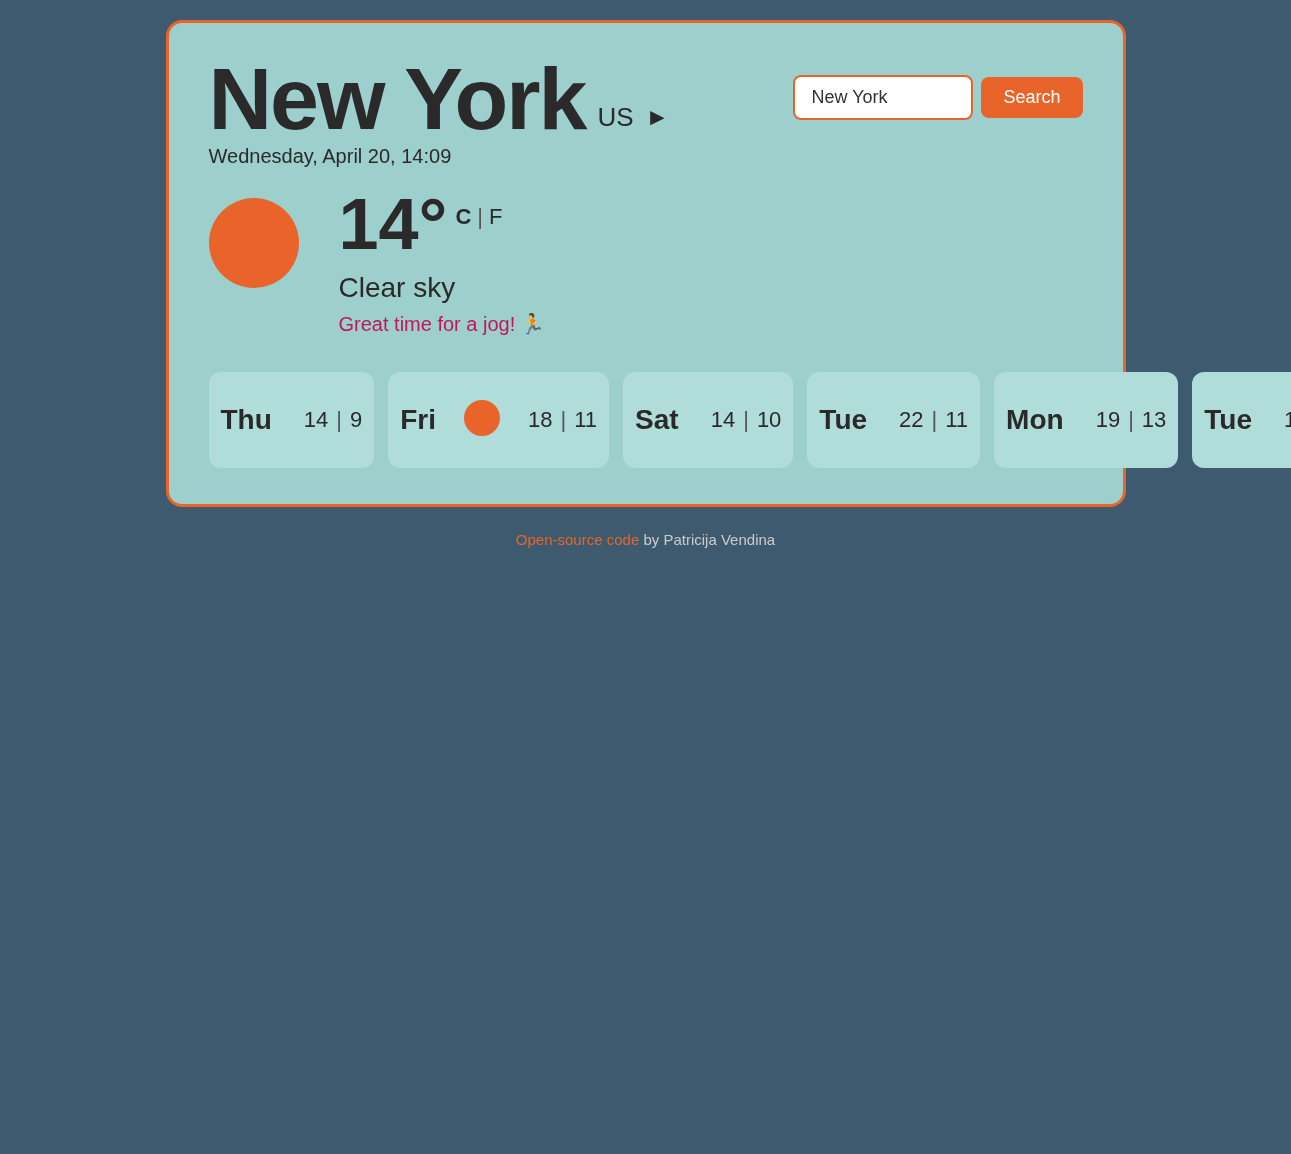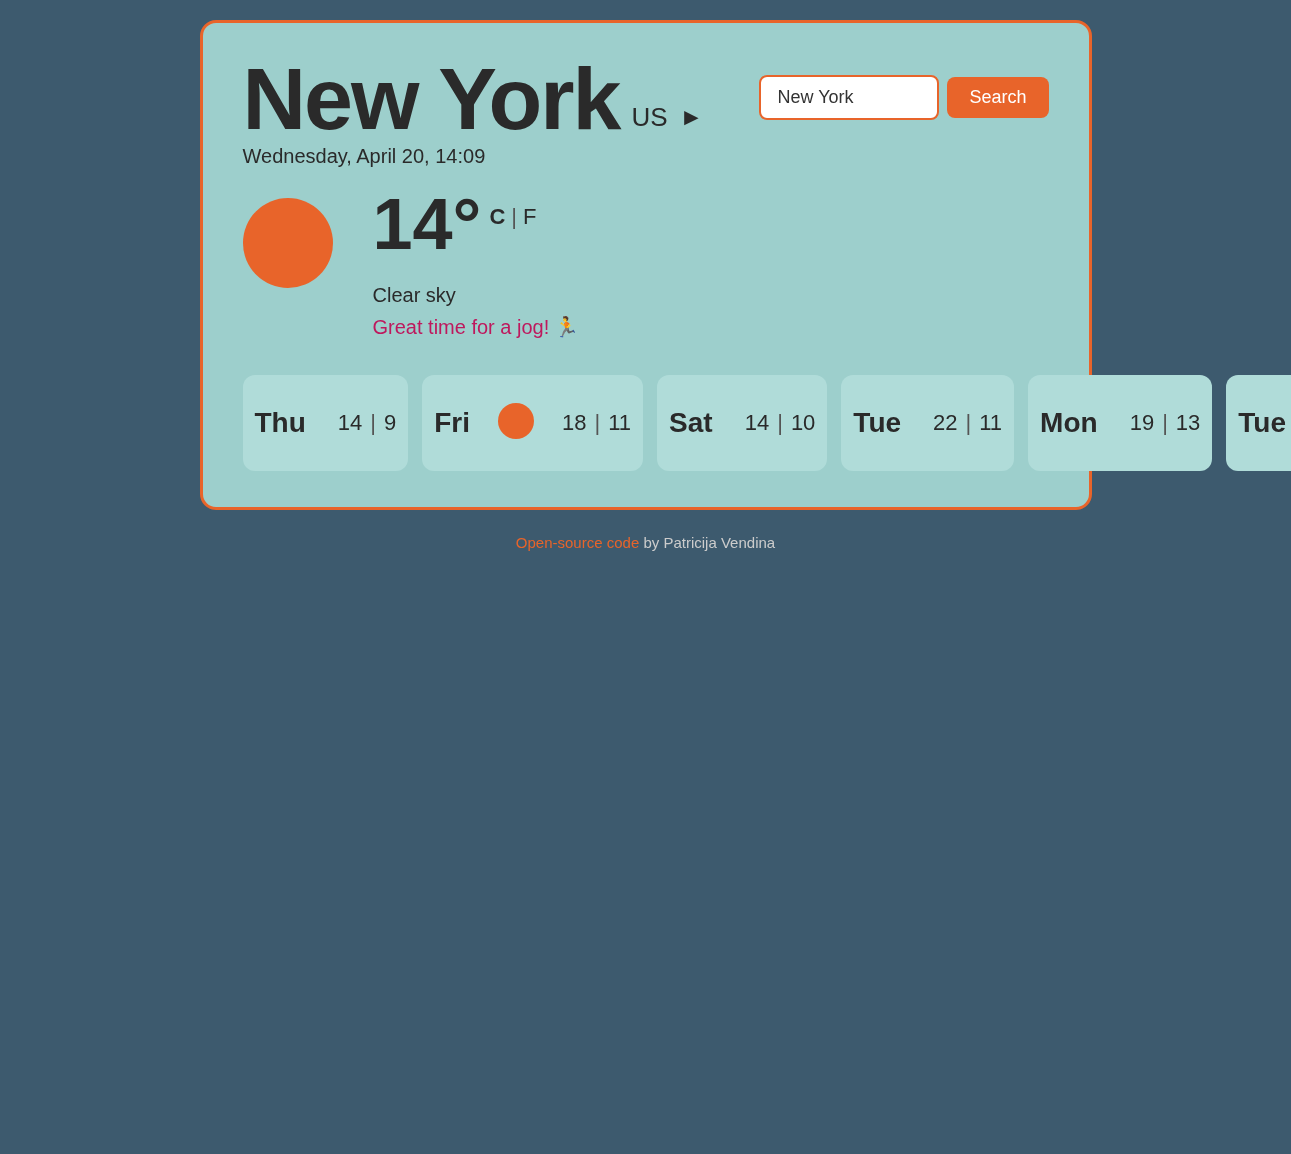--- a/index.html
+++ b/index.html
@@ -10,21 +10,21 @@
       display: flex;
       flex-direction: column;
       align-items: center;
       padding-top: 20px;
     }
 
     .card {
       background-color: #9dcfcc;
       border: 3px solid #e8642a;
       border-radius: 16px;
-      width: 892px;
+      width: 960px;
       padding: 32px 40px 36px 40px;
       position: relative;
     }
 
     
     .header-row {
       display: flex;
       align-items: flex-start;
       justify-content: space-between;
       margin-bottom: 12px;
@@ -155,23 +155,23 @@
     .unit-divider {
       color: #555;
     }
 
     .unit-f {
       cursor: pointer;
       font-weight: 400;
     }
 
     .sky-desc {
-      font-size: 20px;
-      color: #2a2a2a;
-      margin-top: 16px;
+      font-size: 28px;
+      color: #2a2a2a;
+      margin-top: 4px;
     }
 
     .jog-text {
       font-size: 20px;
       color: #be185d;
     }
 
     
     .stats-block {
       margin-left: auto;

